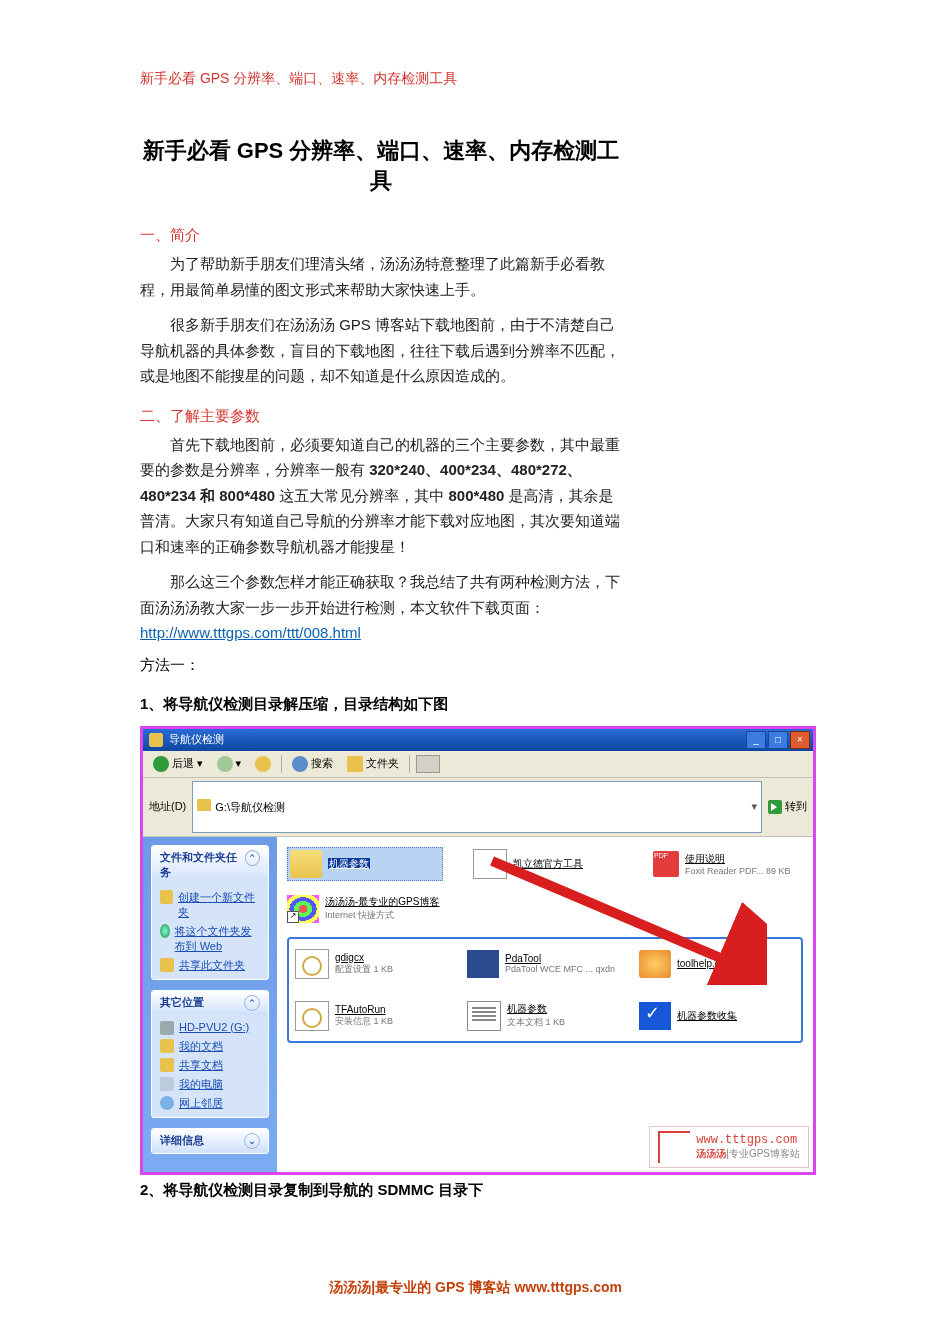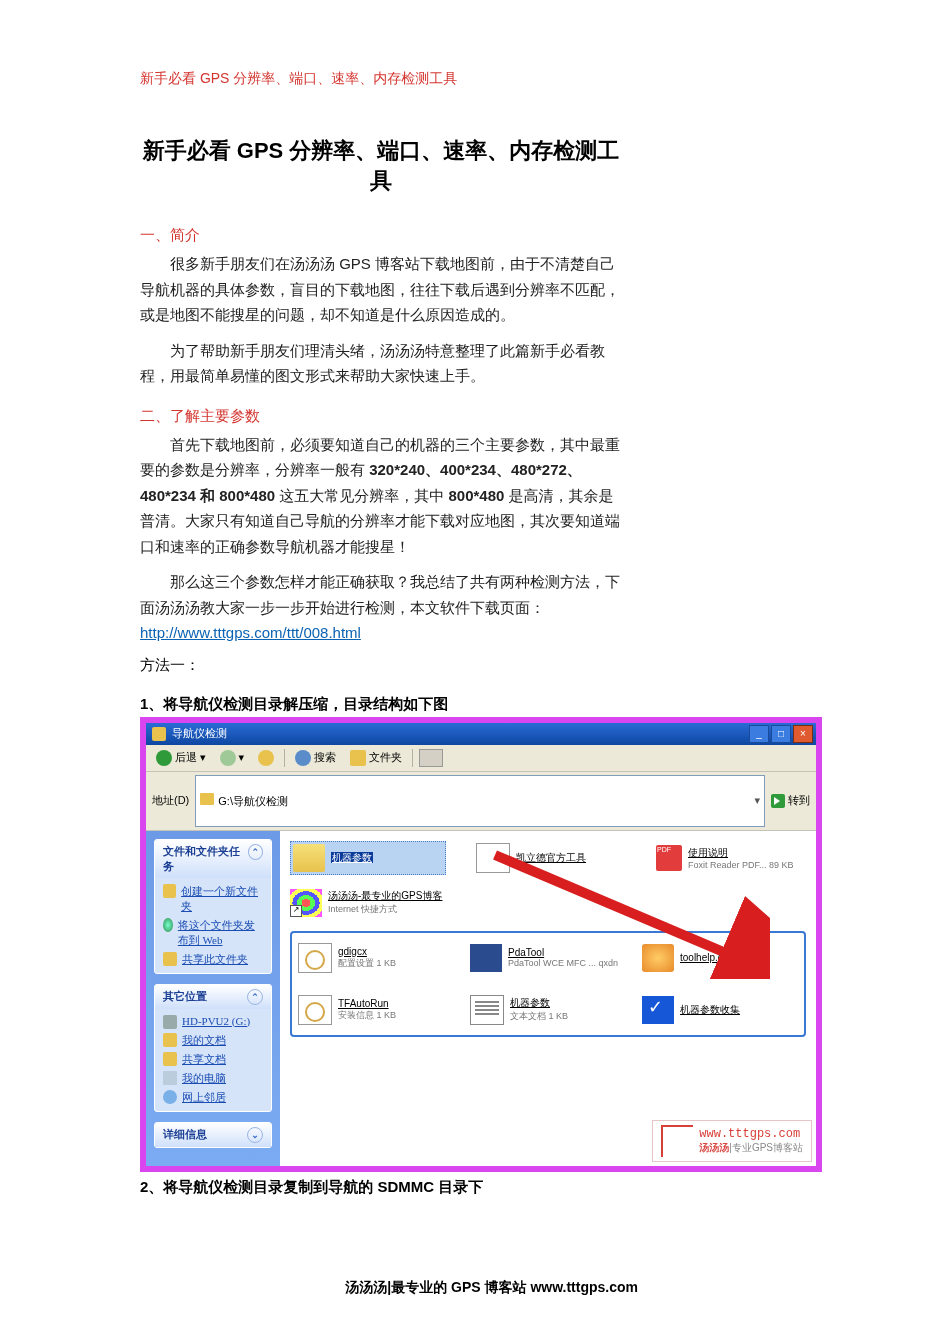--- a/index.html
+++ b/index.html
@@ -36,32 +36,32 @@
     color: #222;
     text-indent: 2em;
     margin: 4px 0 10px 0;
   }
   a.link { color: #0a62b3; text-decoration: underline; }
   .bold { font-weight: bold; }
   .method { font-size: 15px; margin-top: 10px; }
   .step { font-size: 15px; margin-top: 20px; }
   .footer-line {
     position: absolute;
-    right: 124px;
+    right: 140px;
     bottom: 40px;
-    color: #000000;
+    color: #c2410c;
     font-size: 14px;
     font-weight: bold;
   }
 
   
   .xp-window {
     width: 670px;
-    border: 6px solid #d946ef;
-    margin-top: 3px;
+    border: 3px solid #d946ef;
+    margin-top: 12px;
     font-size: 11px;
     font-family: Tahoma, Arial, sans-serif;
     color: #000;
     background: #ece9d8;
   }
   .xp-titlebar {
     height: 22px;
     background: linear-gradient(to bottom,#2a6bd6,#0d47a1);
     color: #fff;
     display: flex;
@@ -107,21 +107,21 @@
   .xp-sidebar{
     width:160px;background:linear-gradient(to bottom,#6d9ae6,#7babf3);
     padding:8px 8px 8px 8px;color:#0a2d73;
   }
   .side-panel{background:#d6e4f9;border:1px solid #fff;border-radius:3px;margin-bottom:10px;}
   .side-head{background:linear-gradient(to bottom,#fff,#cfe0fb);padding:4px 8px;
     border-radius:3px 3px 0 0;display:flex;justify-content:space-between;
     color:#1b3f94;font-weight:bold;}
   .chev{width:14px;height:14px;border:1px solid #9ab5e4;border-radius:50%;
     display:flex;align-items:center;justify-content:center;font-size:9px;color:#3a6cc7;}
-  .side-body{padding:4px 8px;font-family:Liberation Serif, serif;}
+  .side-body{padding:4px 8px;}
   .side-item{display:flex;align-items:start;gap:5px;padding:2px 0;color:#1b4db3;}
   .side-item a{color:#1b4db3;text-decoration:underline;}
   .sico{width:14px;height:14px;border-radius:2px;}
   .sico.folder{background:#e8c24d;}
   .sico.web{background:radial-gradient(#7fc,#2a8a4a);border-radius:50%;}
   .sico.share{background:#e8c24d;}
   .sico.drive{background:#9aa;border-radius:2px;}
   .sico.doc{background:#e8c24d;}
   .sico.pc{background:#bcd;border-radius:1px;}
   .sico.net{background:#7ab0e8;border-radius:50%;}
@@ -163,22 +163,22 @@
     border:1px solid #555;font-size:8px;line-height:8px;text-align:center;}
 </style>
 </head>
 <body>
 
 <div class="page">
   <div class="red-header">新手必看 GPS 分辨率、端口、速率、内存检测工具</div>
   <h1 class="main-title">新手必看 GPS 分辨率、端口、速率、内存检测工具</h1>
 
   <div class="sec-heading">一、简介</div>
+  <p class="body-text">为了帮助新手朋友们理清头绪，汤汤汤特意整理了此篇新手必看教程，用最简单易懂的图文形式来帮助大家快速上手。</p>
   <p class="body-text">很多新手朋友们在汤汤汤 GPS 博客站下载地图前，由于不清楚自己导航机器的具体参数，盲目的下载地图，往往下载后遇到分辨率不匹配，或是地图不能搜星的问题，却不知道是什么原因造成的。</p>
-  <p class="body-text">为了帮助新手朋友们理清头绪，汤汤汤特意整理了此篇新手必看教程，用最简单易懂的图文形式来帮助大家快速上手。</p>
 
   <div class="sec-heading">二、了解主要参数</div>
   <p class="body-text">
     <span>首先下载地图前，必须要知道自己的机器的三个主要参数，其中最重要的参数是分辨率，分辨率一般有 </span><span class="bold">320*240、400*234、480*272、480*234 和 800*480</span><span> 这五大常见分辨率，其中 </span><span class="bold">800*480</span><span> 是高清，其余是普清。大家只有知道自己导航的分辨率才能下载对应地图，其次要知道端口和速率的正确参数导航机器才能搜星！</span>
   </p>
   <p class="body-text">
     <span>那么这三个参数怎样才能正确获取？我总结了共有两种检测方法，下面汤汤汤教大家一步一步开始进行检测，本文软件下载页面：</span><a class="link">http://www.tttgps.com/ttt/008.html</a>
   </p>
 
   <div class="method">方法一：</div>

